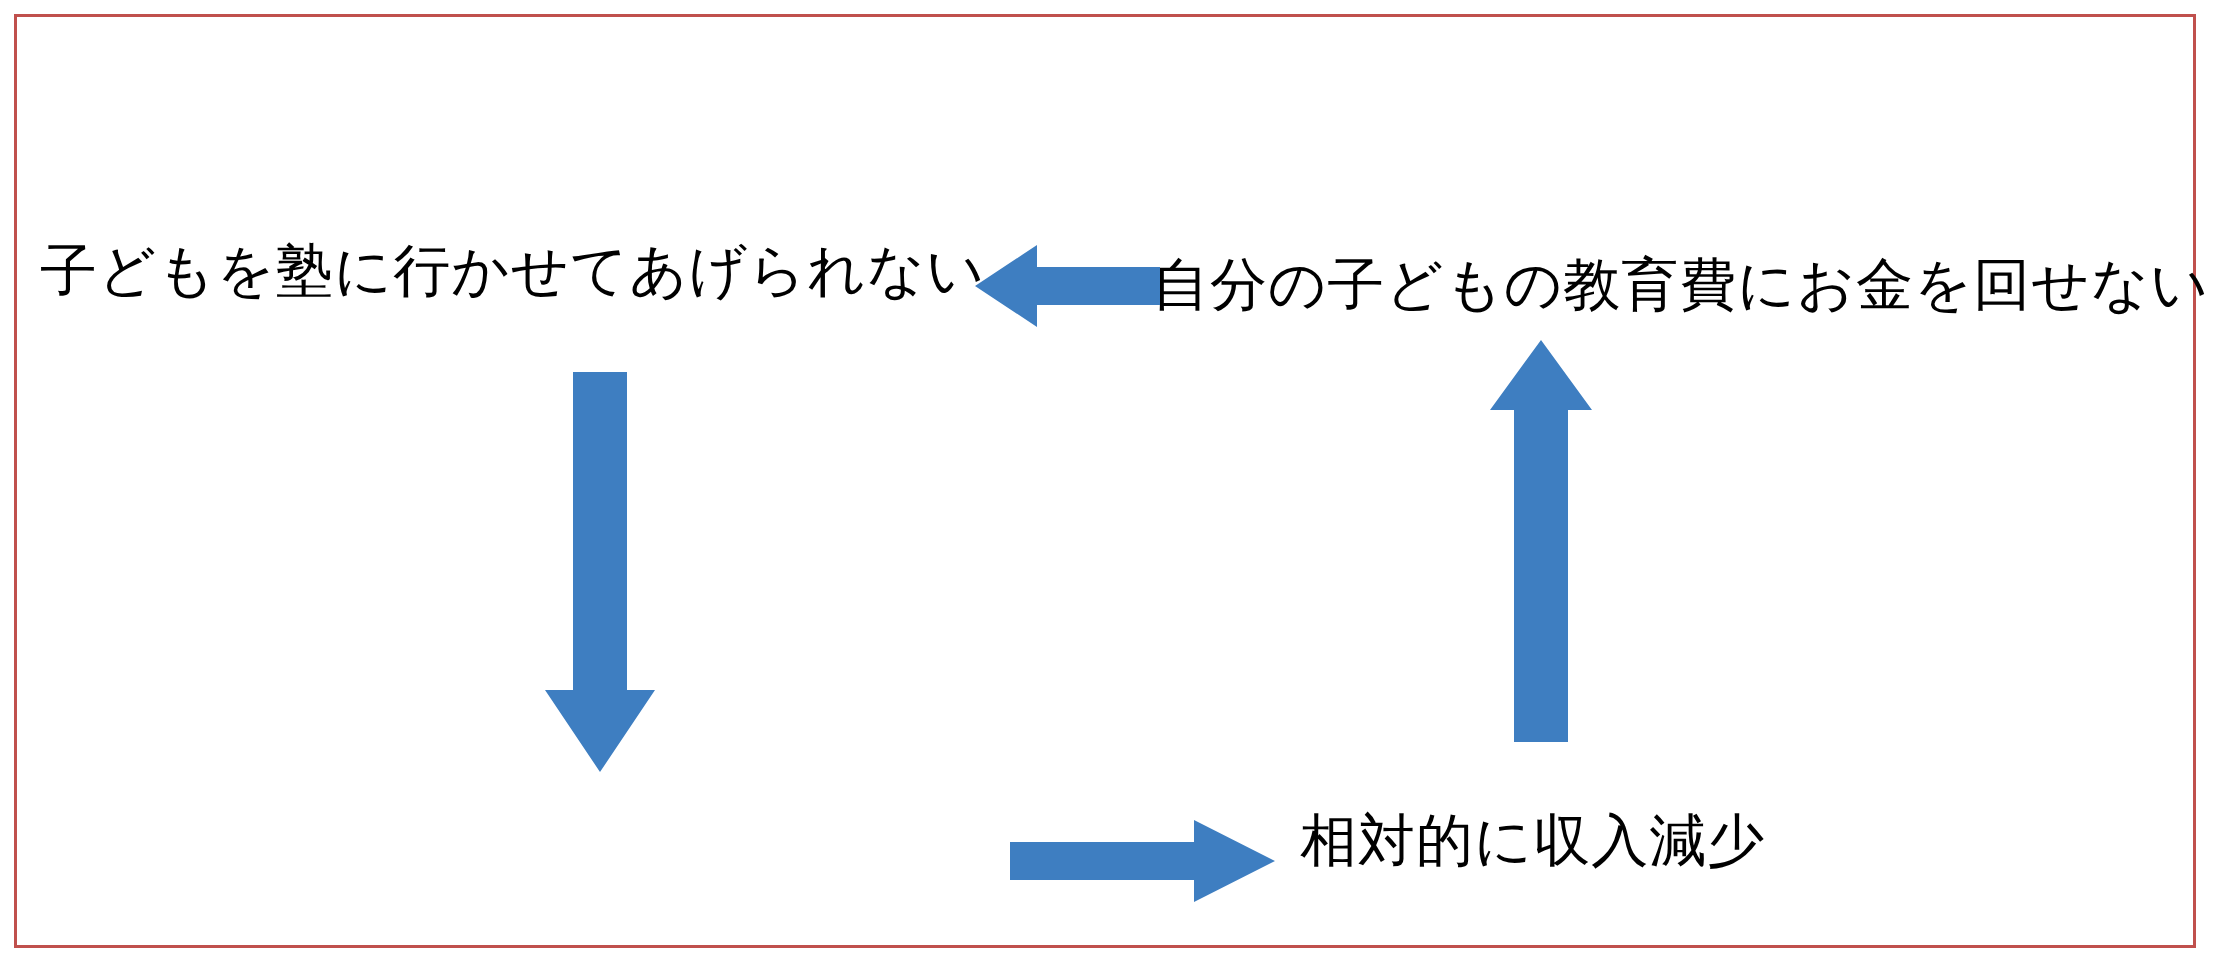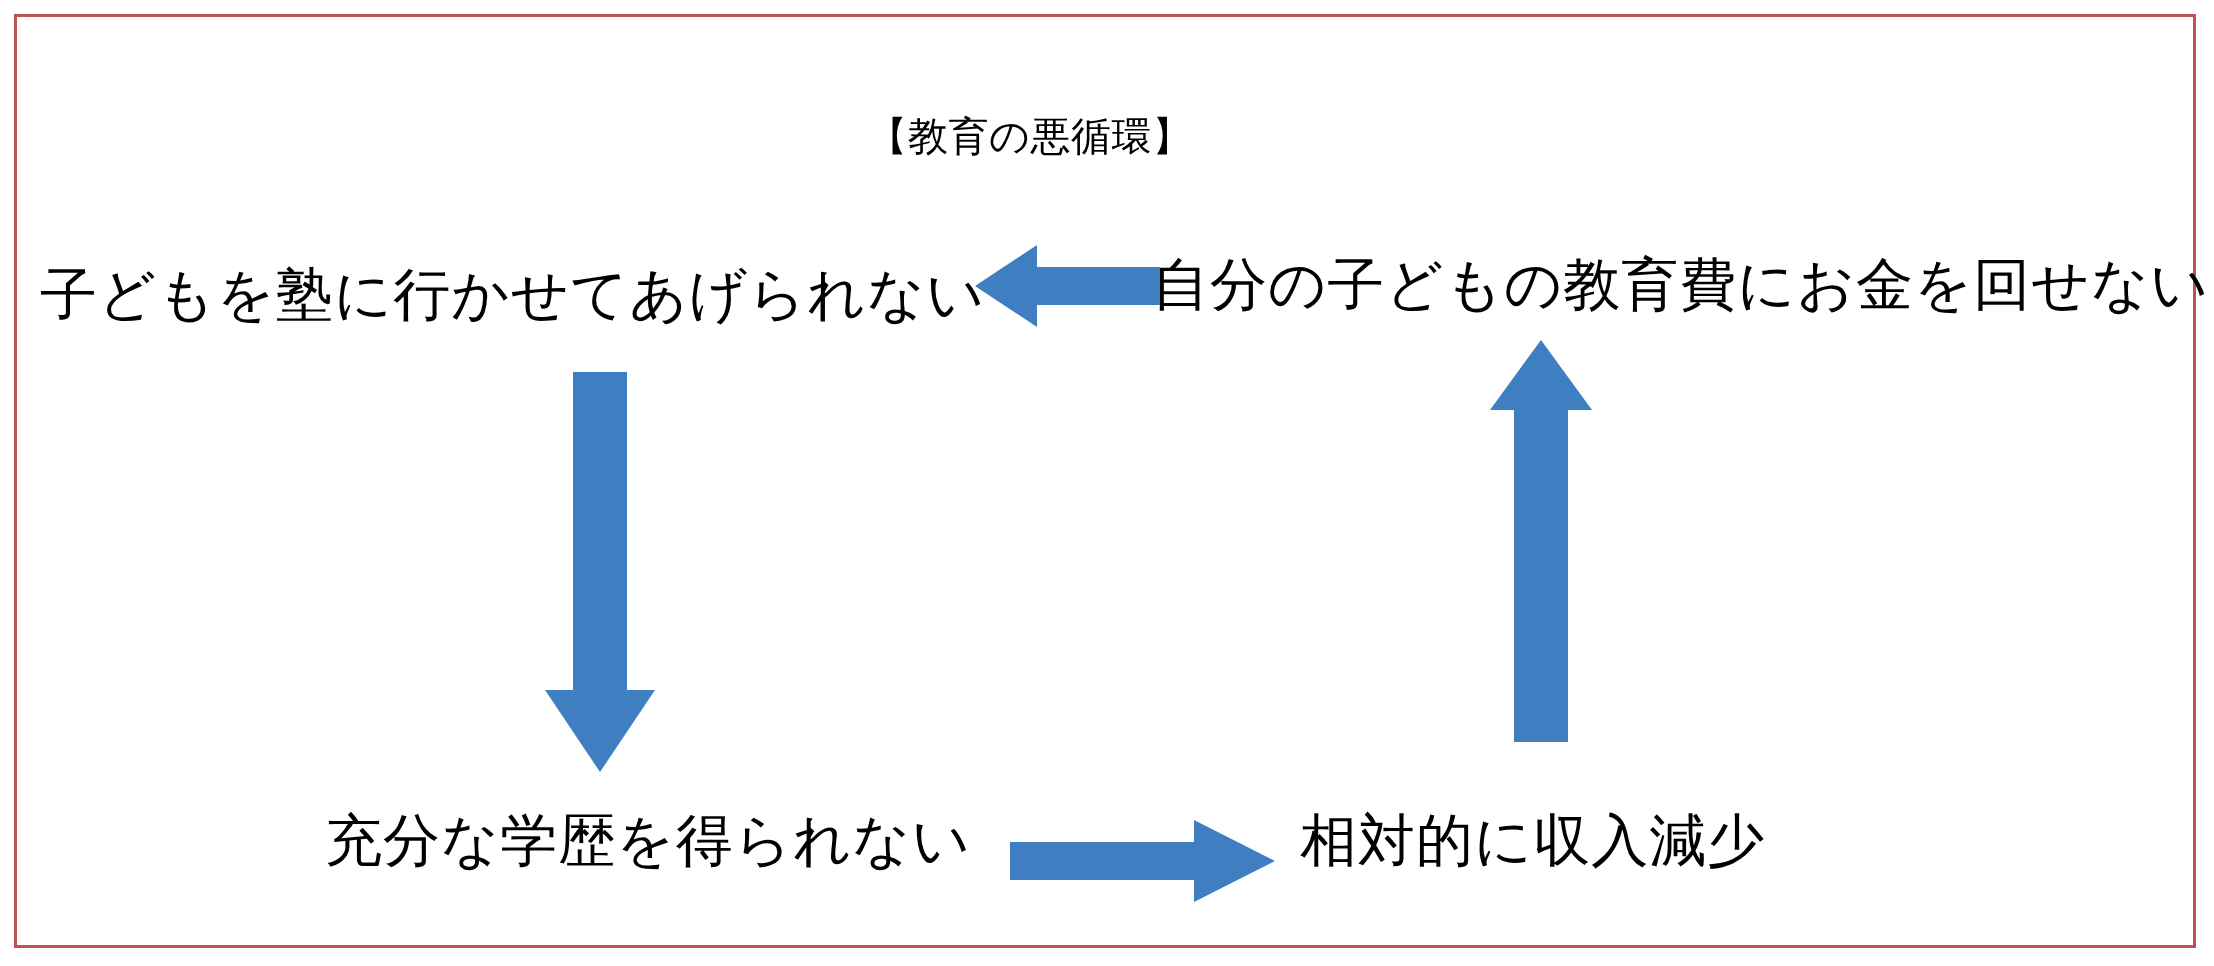--- a/index.html
+++ b/index.html
@@ -43,21 +43,21 @@
   }
   
   .node {
     position: absolute;
     font-size: 57px;
     line-height: 1.15;
     color: #000000;
     white-space: nowrap;
     letter-spacing: 1px;
   }
-  #node-topleft  { left: 40px;   top: 238px; margin-top: 24px; }
+  #node-topleft  { left: 40px;   top: 238px; }
   #node-topright { left: 1152px; top: 252px; }
   #node-botleft  { left: 325px;  top: 808px; }
   #node-botright { left: 1300px; top: 808px; }
 
   
   .arrow {
     position: absolute;
     display: block;
   }
   #arrow-left  { left: 975px;  top: 243px;  width: 185px; height: 86px; }
@@ -65,27 +65,25 @@
   #arrow-right { left: 1010px; top: 818px;  width: 265px; height: 86px; }
   #arrow-up    { left: 1486px; top: 340px;  width: 110px; height: 402px; }
 </style>
 </head>
 <body>
 
 <div id="canvas">
 
   <div id="frame"></div>
 
-  <div id="title">【教育の悪循環】</div>
 
   <div class="node" id="node-topleft">子どもを塾に行かせてあげられない</div>
 
   <div class="node" id="node-topright">自分の子どもの教育費にお金を回せない</div>
 
-  <div class="node" id="node-botleft">充分な学歴を得られない</div>
 
   <div class="node" id="node-botright">相対的に収入減少</div>
 
   <svg class="arrow" id="arrow-left" viewBox="0 0 185 86">
     <polygon points="0,43 62,2 62,24 185,24 185,62 62,62 62,84" fill="#3e7ec1"></polygon>
   </svg>
 
   <svg class="arrow" id="arrow-down" viewBox="0 0 120 400">
     <polygon points="60,400 5,318 33,318 33,0 87,0 87,318 115,318" fill="#3e7ec1"></polygon>
   </svg>

